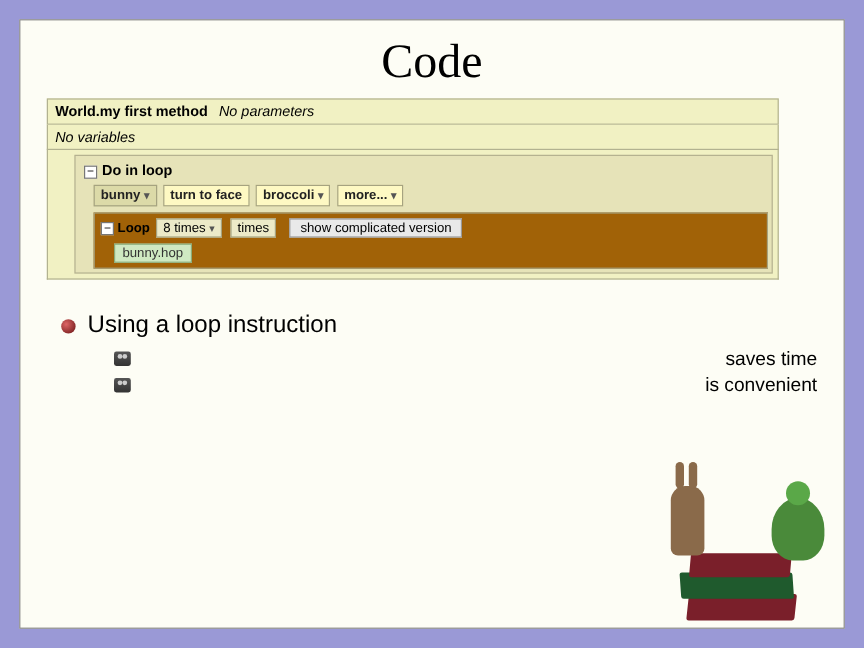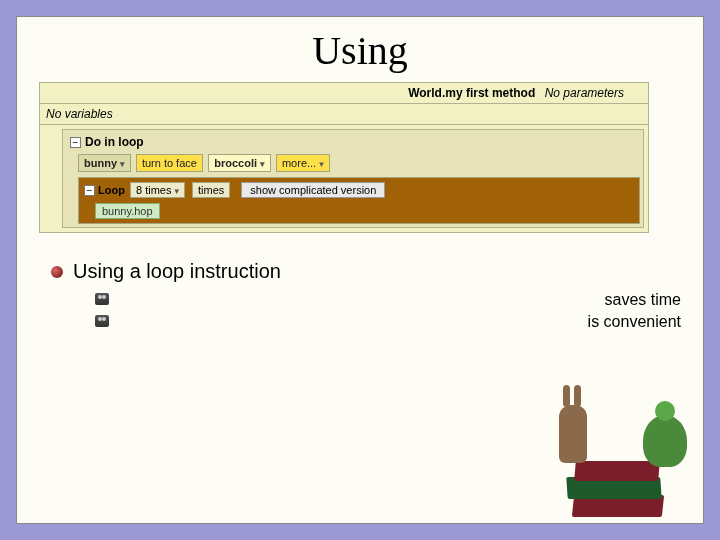--- a/index.html
+++ b/index.html
@@ -23,22 +23,21 @@
     color: #000;
     margin-bottom: 8px;
   }
   .code-area {
     width: 610px;
     font-size: 12px;
   }
   .hdr {
     background: #f1f1c3;
     border: 1px solid #b2b290;
-    padding: 3px 24px;
-    text-align: right;
+    padding: 3px 6px;
   }
   .hdr .method { font-weight: bold; }
   .hdr .params { font-style: italic; font-weight: normal; margin-left: 6px; }
   .vars {
     background: #f1f1c3;
     border: 1px solid #b2b290;
     border-top: none;
     padding: 3px 6px;
     font-style: italic;
   }
@@ -59,21 +58,21 @@
     display:inline-block; width:11px; height:11px;
     border:1px solid #777; background:#fff; text-align:center;
     line-height:9px; font-size:10px; font-weight:normal; margin-right:4px;
   }
   .tile-row { padding:3px 0 3px 12px; }
   .tile {
     display:inline-block; background:#dcdaa8;
     border:1px solid #a6a380; padding:2px 5px; margin-right:2px;
     font-size:11px; font-weight:bold; color:#222;
   }
-  .tile.light { background:#fde047; font-weight:normal; }
+  .tile.light { background:#fef9c3; font-weight:bold; }
   .tile.inner { background:#fef9c3; }
   .dd { font-size:9px; margin-left:3px; color:#555; }
   .loop-block {
     margin: 2px 0 0 12px;
     background:#a16207;
     border:1px solid #a6a380;
     padding:2px;
   }
   .loop-header { padding:2px 3px; font-size:11px; }
   .loop-header .tog {
@@ -127,21 +126,21 @@
   .bunny { position:absolute; bottom:54px; left:0; width:28px; height:58px; background:#8a6a4a; border-radius:12px 12px 6px 6px;}
   .bunny::before{content:"";position:absolute;top:-20px;left:4px;width:7px;height:22px;background:#8a6a4a;border-radius:4px;}
   .bunny::after{content:"";position:absolute;top:-20px;left:15px;width:7px;height:22px;background:#8a6a4a;border-radius:4px;}
   .turtle { position:absolute; bottom:50px; right:2px; width:44px; height:52px; background:#4a8a3a; border-radius:50% 50% 40% 40%;}
   .turtle::before{content:"";position:absolute;top:-14px;left:12px;width:20px;height:20px;background:#5aa848;border-radius:50%;}
 </style>
 </head>
 <body>
 
 <div class="slide">
-  <div class="title">Using</div>
+  <div class="title">Code</div>
 
   <div class="code-area">
     <div class="hdr">
       <span class="method"><span>World.</span><span>my first method</span></span>
       <span class="params">No parameters</span>
     </div>
     <div class="vars">No variables</div>
     <div class="body-row">
       <div class="do-block">
         <div class="block-header">

